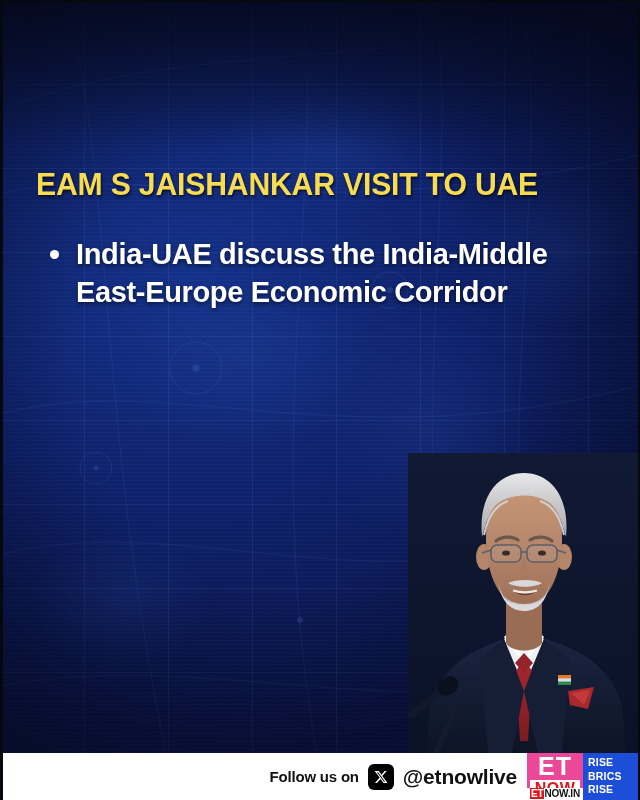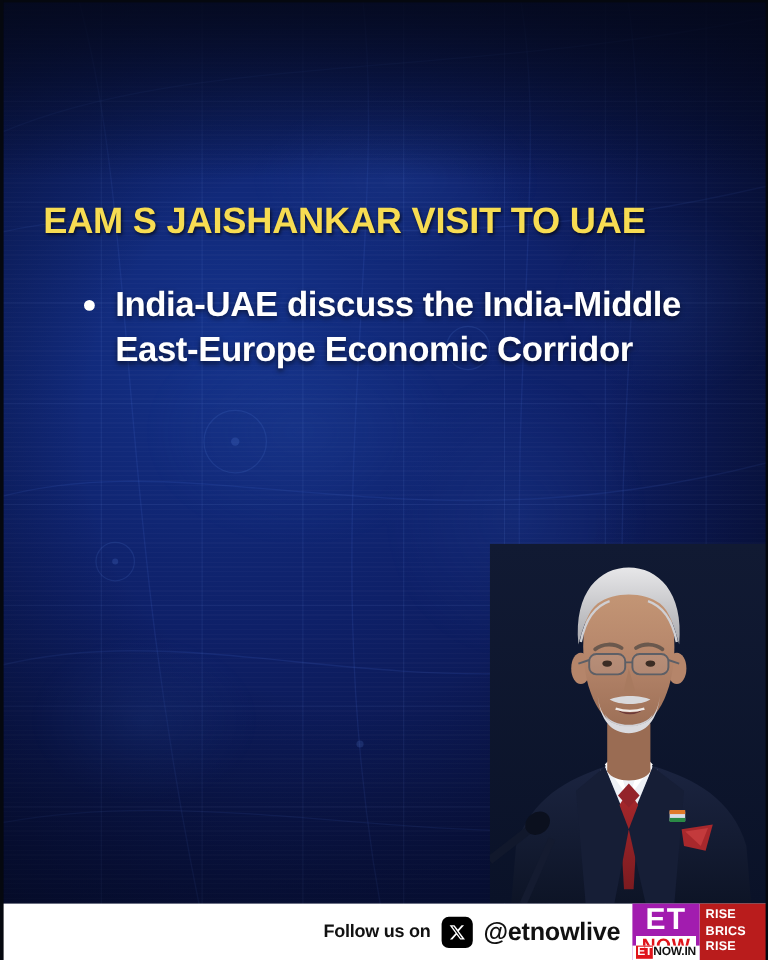--- a/index.html
+++ b/index.html
@@ -138,21 +138,21 @@
     color: #f7dc52;
     text-shadow: 1px 2px 3px rgba(0,0,0,0.65);
     transform: scaleX(0.99);
     transform-origin: left top;
     white-space: nowrap;
   }
 
   
   .bullets {
     position: absolute;
-    left: 62px;
+    left: 42px;
     top: 236px;
     width: 520px;
   }
   .bullet {
     position: relative;
     padding-left: 34px;
     color: #ffffff;
     font-weight: bold;
     font-size: 29px;
     line-height: 1.30;
@@ -215,21 +215,21 @@
     justify-content: center;
   }
   .handle {
     font-size: 21px;
     font-weight: bold;
     color: #111111;
     letter-spacing: -0.2px;
   }
   .etnow-logo {
     width: 56px;
-    background: #a21caf;
+    background: #ec4899;
     position: relative;
     display: flex;
     flex-direction: column;
     align-items: center;
     justify-content: flex-start;
     padding-top: 2px;
   }
   .et-text {
     font-size: 25px;
     font-weight: bold;
@@ -261,21 +261,21 @@
     line-height: 1.25;
     letter-spacing: -0.2px;
   }
   .etnowin .red-et {
     background: #e0141b;
     color: #ffffff;
     padding: 0 1px;
   }
   .rise-block {
     width: 52px;
-    background: #b91c1c;
+    background: #1d4ed8;
     color: #ffffff;
     font-size: 10.5px;
     font-weight: bold;
     line-height: 1.28;
     display: flex;
     flex-direction: column;
     align-items: flex-start;
     justify-content: center;
     padding-left: 5px;
     letter-spacing: 0.2px;

